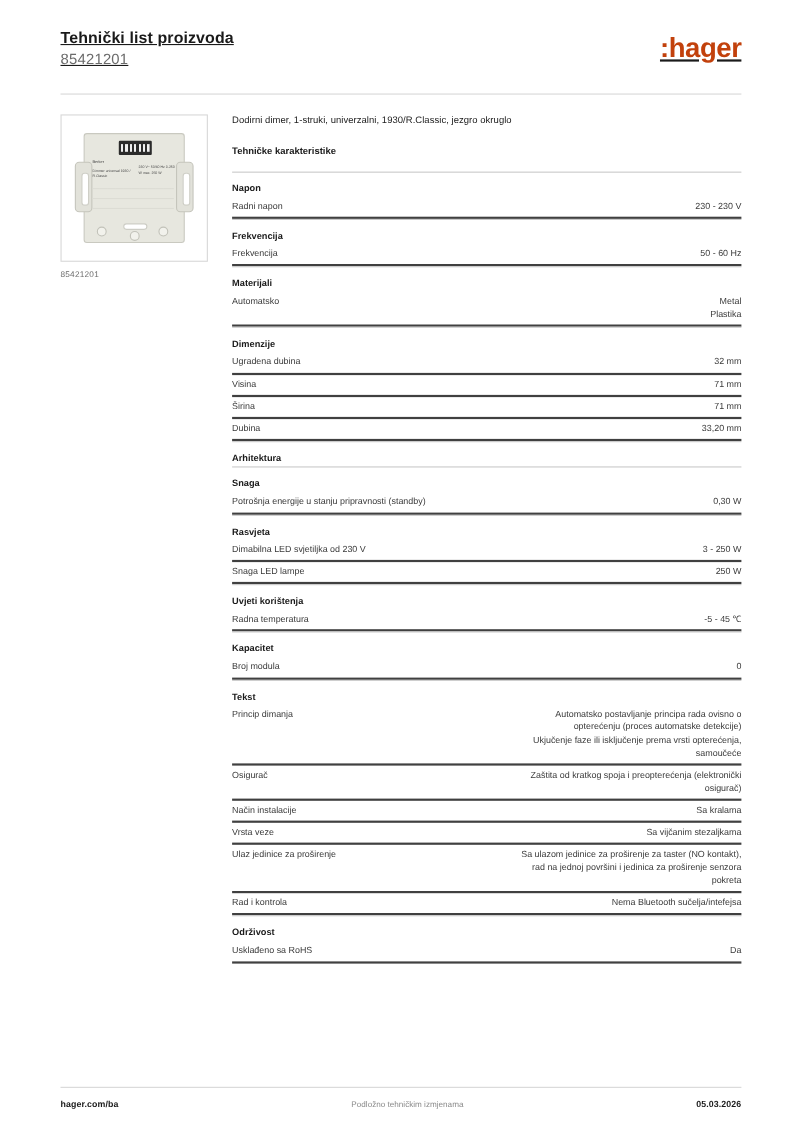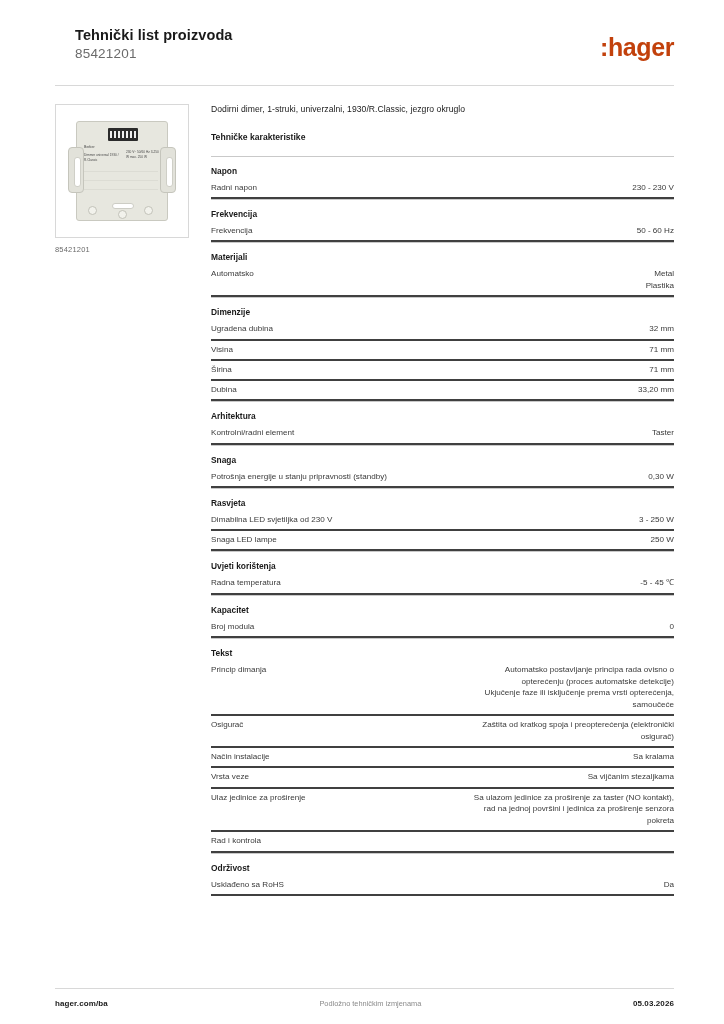--- a/index.html
+++ b/index.html
@@ -19,23 +19,24 @@
 
   
   .page {
     width: 724px;
     height: 1024px;
     position: relative;
     padding: 0;
   }
   .header {
     display: flex;
-    align-items: center;
+    align-items: flex-start;
     justify-content: space-between;
-    padding: 26px 50px 0 75px;
+    padding: 26px 50px 0 55px;
+    text-decoration: underline;
   }
   .header-titles { line-height: 1.25; }
   .doc-title {
     font-size: 14.5px;
     font-weight: bold;
     color: #1a1a1a;
     letter-spacing: 0.1px;
   }
   .doc-subtitle {
     font-size: 13.5px;
@@ -314,24 +315,20 @@
               <div class="k">Širina</div>
               <div class="v">71 mm</div>
             </div>
             <div class="row">
               <div class="k">Dubina</div>
               <div class="v">33,20 mm</div>
             </div>
           </div>
           <div class="group">
             <div class="group-title">Arhitektura</div>
-            <div class="row">
-              <div class="k">Kontrolni/radni element</div>
-              <div class="v">Taster</div>
-            </div>
           </div>
           <div class="group">
             <div class="group-title">Snaga</div>
             <div class="row">
               <div class="k">Potrošnja energije u stanju pripravnosti (standby)</div>
               <div class="v">0,30 W</div>
             </div>
           </div>
           <div class="group">
             <div class="group-title">Rasvjeta</div>
@@ -381,20 +378,21 @@
               <div class="v">Sa vijčanim stezaljkama</div>
             </div>
             <div class="row">
               <div class="k">Ulaz jedinice za proširenje</div>
               <div class="v">Sa ulazom jedinice za proširenje za taster (NO kontakt),
 rad na jednoj površini i jedinica za proširenje senzora
 pokreta</div>
             </div>
             <div class="row">
               <div class="k">Rad i kontrola</div>
+              <div class="v">Nema Bluetooth sučelja/intefejsa</div>
             </div>
           </div>
           <div class="group">
             <div class="group-title">Održivost</div>
             <div class="row">
               <div class="k">Usklađeno sa RoHS</div>
               <div class="v">Da</div>
             </div>
           </div>
         </div>

